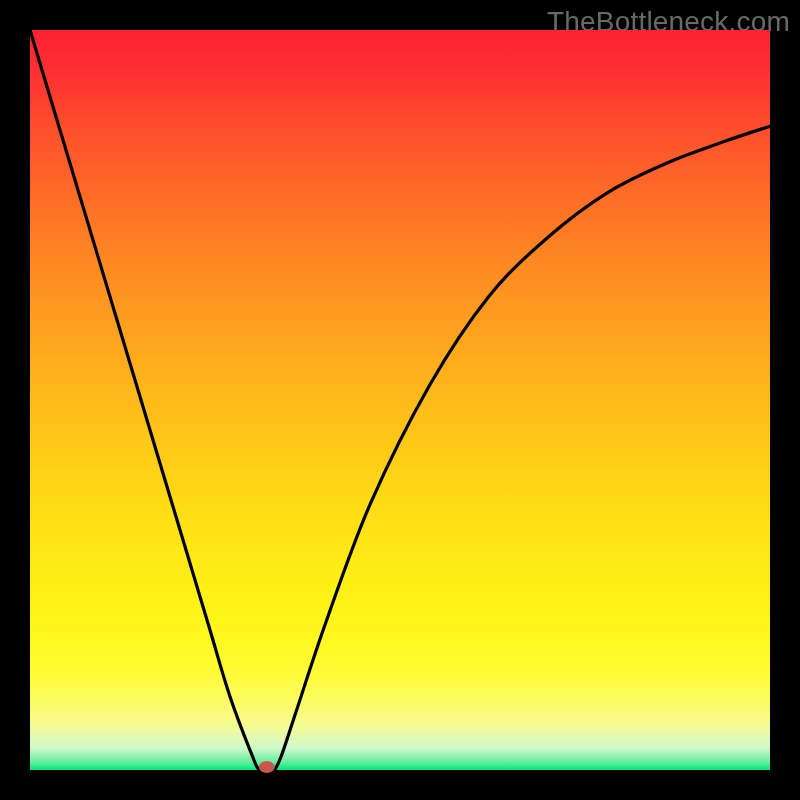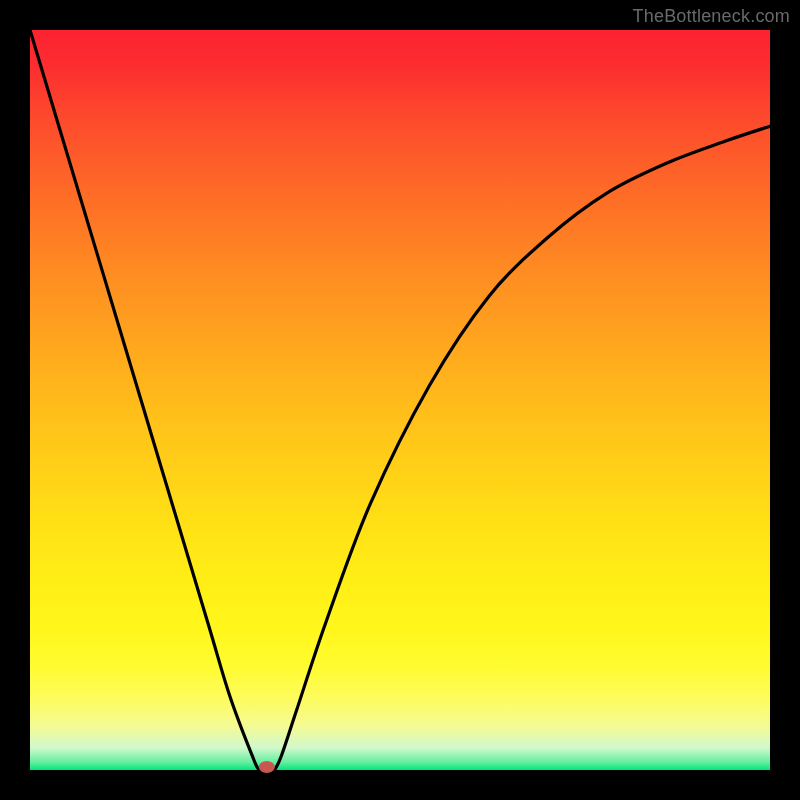--- a/index.html
+++ b/index.html
@@ -44,21 +44,21 @@
       #d1f8cc 97%,
       #61ee9f 99%,
       #00e779 100%
     );
   }
   .watermark {
     position: absolute;
     top: 6px;
     right: 10px;
     color: #696969;
-    font-size: 18px;
+    font-size: 28px;
     letter-spacing: 0.2px;
     font-weight: 400;
   }
   svg.curve {
     position: absolute;
     left: 0;
     top: 0;
     width: 740px;
     height: 740px;
     overflow: visible;

